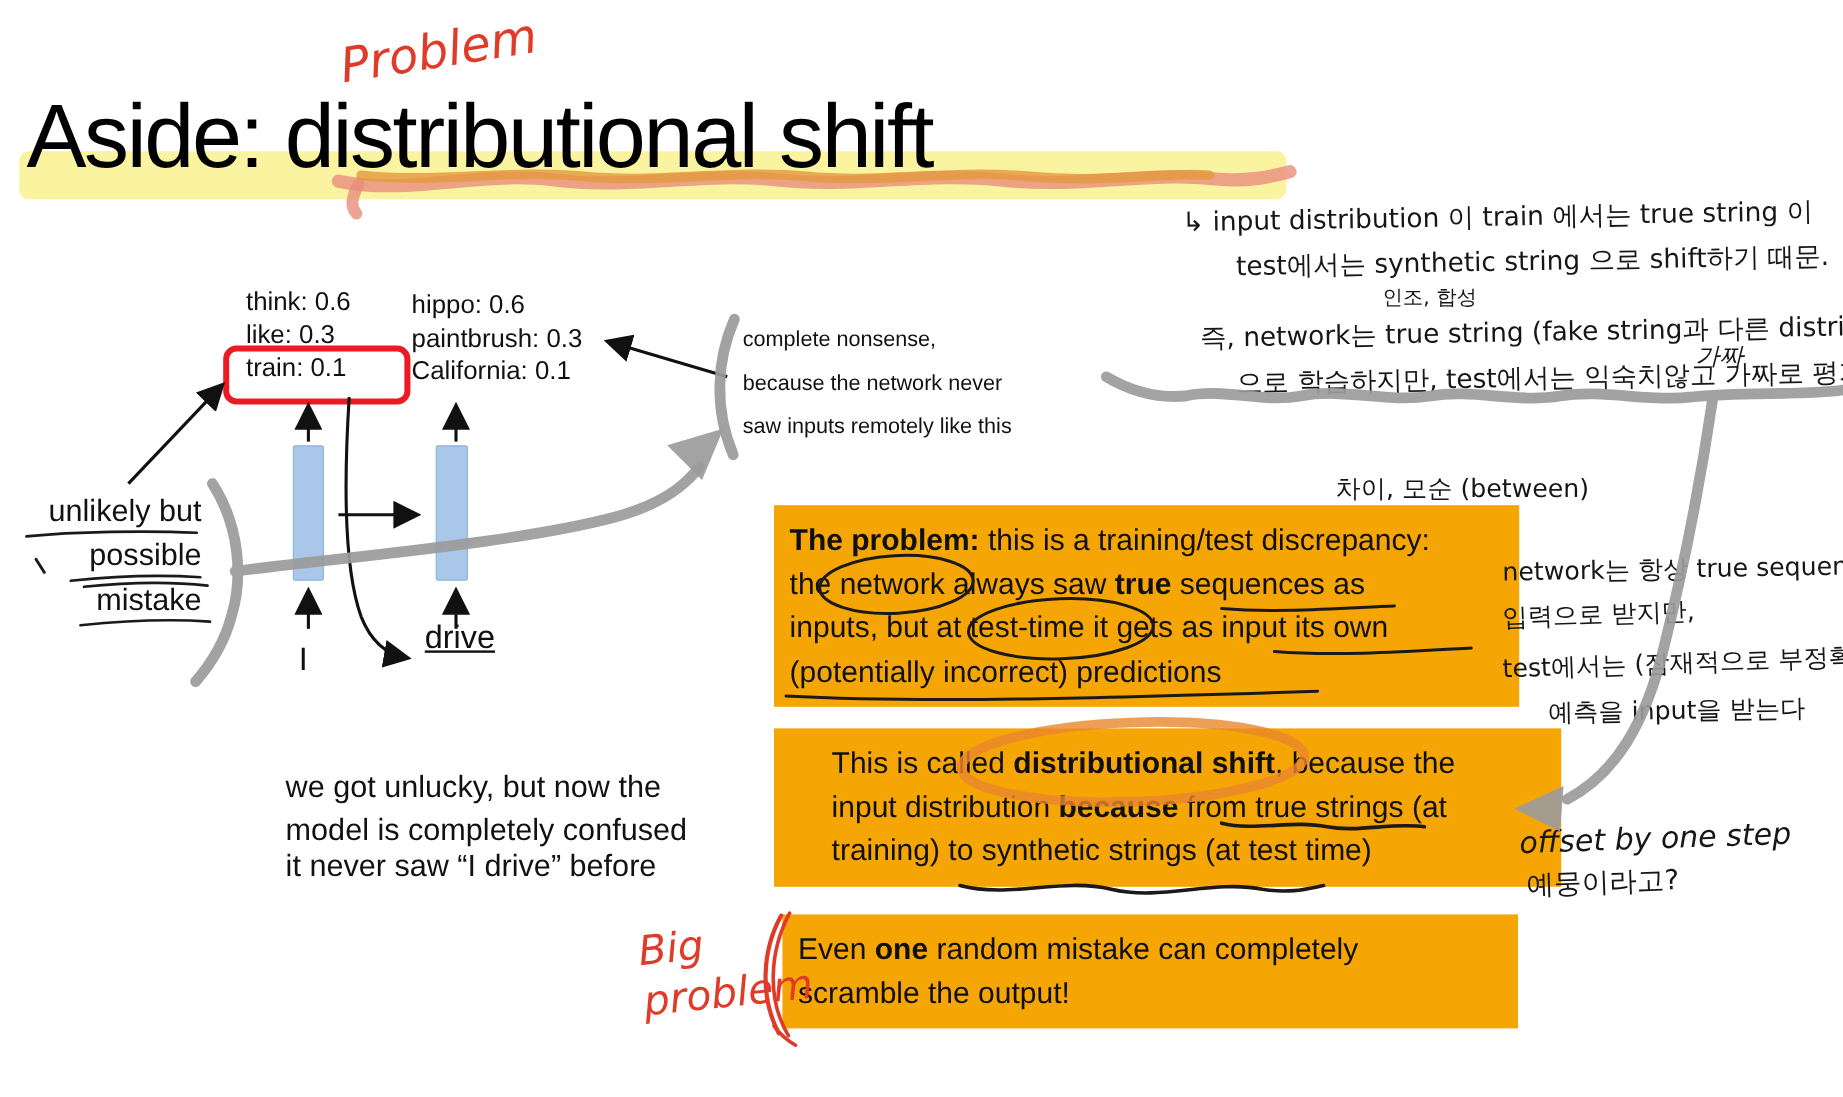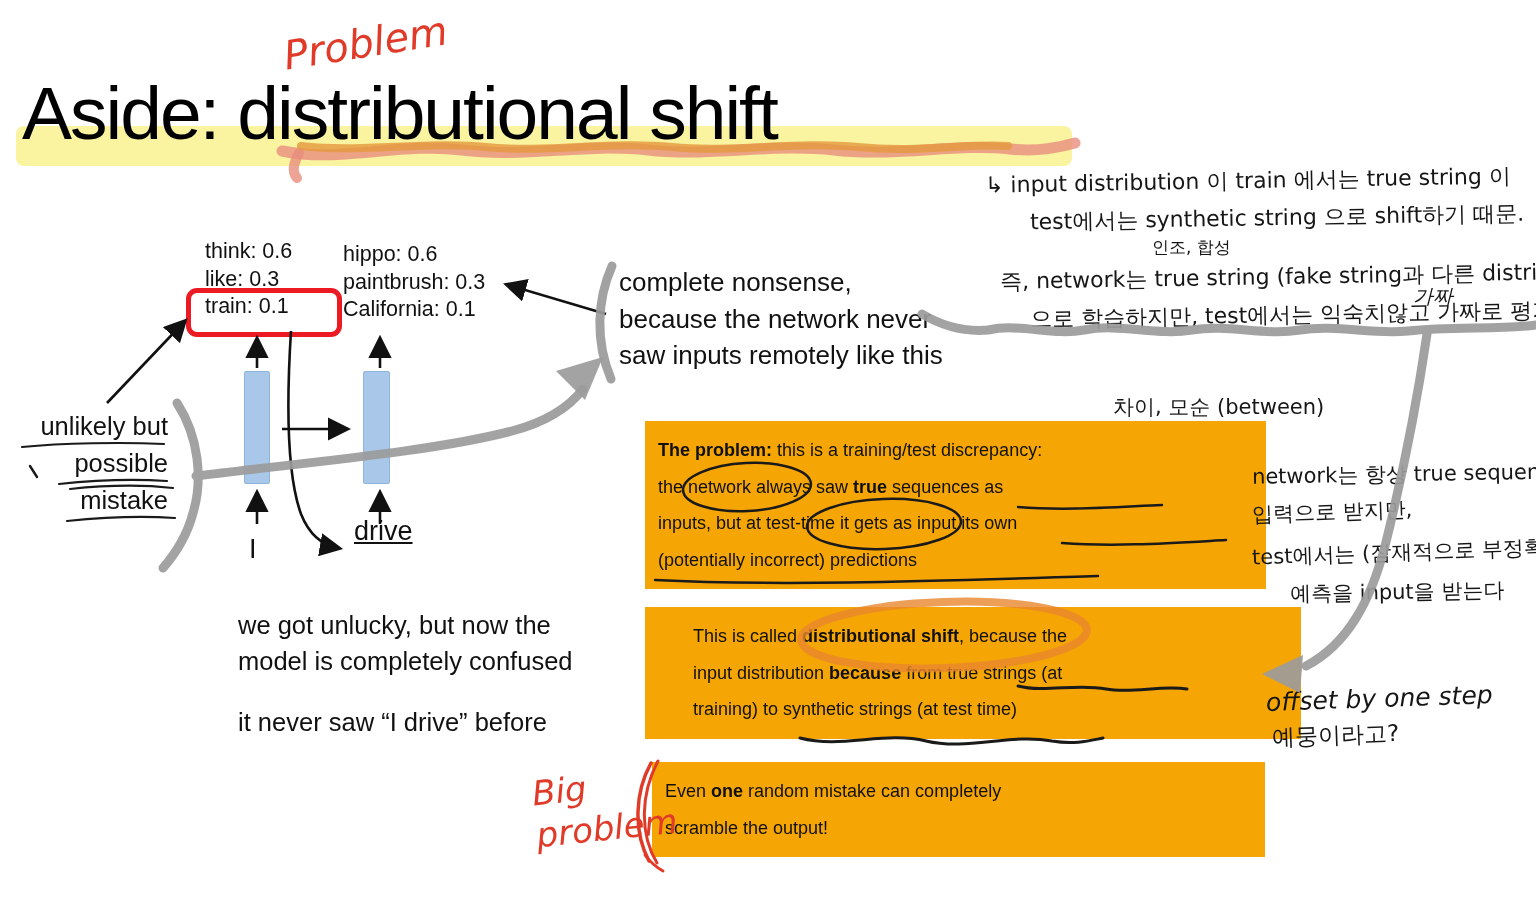--- a/index.html
+++ b/index.html
@@ -6,23 +6,23 @@
   #slide{position:relative;width:1536px;height:914px;background:#fff;overflow:hidden;
          font-family:"Liberation Sans",sans-serif;color:#111;}
   .abs{position:absolute;}
   .slide-title{font-size:75px;letter-spacing:-2px;color:#000;white-space:nowrap;z-index:2;}
   .hl{background:#FAF3A0;border-radius:8px;z-index:1;}
   .prob{font-size:21.5px;line-height:27.5px;color:#111;z-index:2;}
   .redbox{border:5px solid #EC1B23;border-radius:11px;z-index:3;}
   .cell{background:#A9C7E8;border:1px solid #8FB4DC;border-radius:2px;z-index:2;}
   .dlabel{font-size:27px;z-index:2;}
   .mistake{font-size:25.5px;line-height:37px;text-align:right;width:152px;z-index:2;}
-  .bodytext{font-size:26px;line-height:36.5px;z-index:2;}
+  .bodytext{font-size:18px;line-height:36.5px;z-index:2;}
   .smalltext{font-size:25.5px;line-height:36px;z-index:2;}
-  .obox{background:#F6A604;padding:11px 13px;font-size:18px;line-height:36.5px;color:#101010;z-index:2;}
+  .obox{background:#F6A604;padding:11px 13px;font-size:25px;line-height:36.5px;color:#101010;z-index:2;}
   .obox .b{font-weight:bold;}
   .hw{font-family:"DejaVu Sans",sans-serif;color:#161616;z-index:4;white-space:nowrap;}
   .hw-red{font-family:"DejaVu Sans",sans-serif;font-style:italic;color:#E03A28;z-index:4;white-space:nowrap;}
   #overlay{position:absolute;left:0;top:0;z-index:6;pointer-events:none;}
 </style>
 </head>
 <body>
 
 <div id="slide">
 
@@ -68,21 +68,21 @@
   <div class="abs obox" style="left:645px;top:607px;width:595px;padding-left:48px;">
       <div><span>This is called </span><span class="b">distributional shift</span><span>, because the</span></div>
       <div><span>input distribution </span><span class="b">because</span><span> from true strings (at</span></div>
       <div><span>training) to synthetic strings (at test time)</span></div>
     </div>
   <div class="abs obox" style="left:652px;top:762px;width:587px;">
       <div><span>Even </span><span class="b">one</span><span> random mistake can completely</span></div>
       <div><span>scramble the output!</span></div>
     </div>
 
-  <div class="abs smalltext" style="left:238px;top:607px;">
+  <div class="abs smalltext" style="left:238px;top:638px;">
       <div>we got unlucky, but now the</div>
       <div>model is completely confused</div>
     </div>
   <div class="abs smalltext" style="left:238px;top:704px;">it never saw “I drive” before</div>
 
   <div class="abs hw-red" style="left:534px;top:765px;font-size:34px;line-height:42px;transform:rotate(-6deg);">
       <div>Big</div>
       <div>problem</div>
     </div>
 

